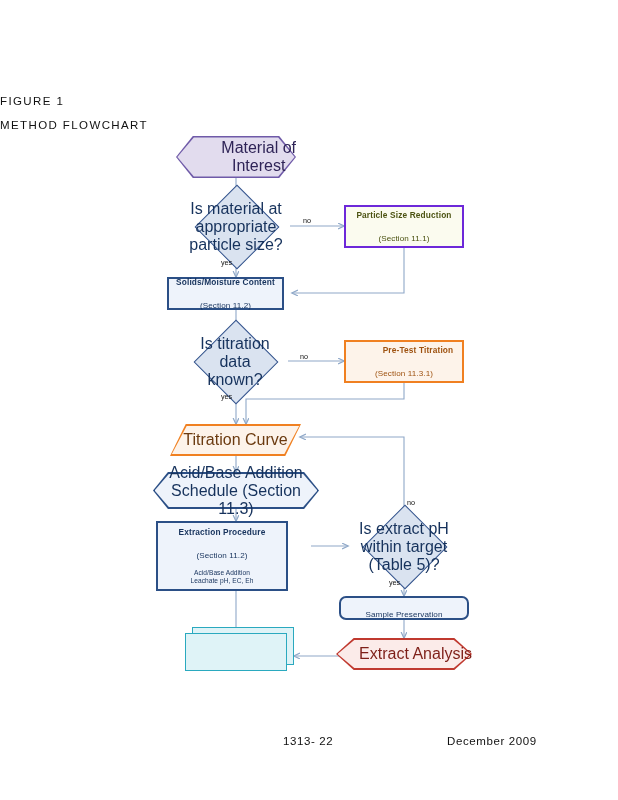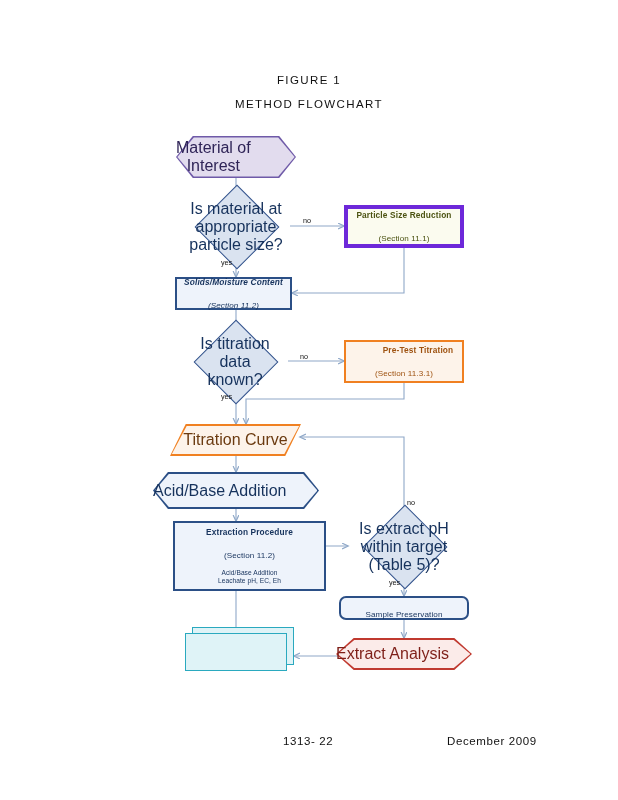--- a/index.html
+++ b/index.html
@@ -2,22 +2,22 @@
 <html><head>
 <meta charset="utf-8">
 <style>
   html,body{margin:0;padding:0;background:#ffffff;}
   body{width:618px;height:800px;position:relative;
        font-family:"Liberation Sans","DejaVu Sans",sans-serif;color:#000;}
 
   .page{position:absolute;inset:0;width:618px;height:800px;overflow:hidden;}
 
   
-  .fig-title{position:absolute;left:0;right:0;text-align:center;
-             font-size:11.5px;letter-spacing:1.4px;color:#111;}
+  .fig-title{position:absolute;left:0;right:0;
+             font-size:11.5px;letter-spacing:1.4px;color:#111;margin-top:21px;}
   #figure-label{top:74px;}
   #method-label{top:98px;}
 
   
   .footer-txt{position:absolute;font-size:11.5px;color:#111;letter-spacing:.6px;}
   #footer-left{left:283px;top:735px;}
   #footer-right{left:447px;top:735px;}
 
   
   #wiring{position:absolute;left:0;top:0;width:618px;height:800px;
@@ -26,36 +26,36 @@
   
   .node{position:absolute;box-sizing:border-box;display:flex;
         flex-direction:column;align-items:center;justify-content:center;
         text-align:center;line-height:1.22;}
   .node .t1{font-weight:bold;font-size:8.3px;letter-spacing:.15px;}
   .node .t2{font-size:8.1px;letter-spacing:.1px;margin-top:14px;}
   .node .t3{font-size:6.6px;letter-spacing:.05px;}
 
   
   .rect{border:2px solid #2b4f86;background:#eef3fb;}
-  .rect-green{border:4px solid #6d28d9;background:#fbfbef;}
+  .rect-green{border:2px solid #6d28d9;background:#fbfbef;}
   .rect-orange{border:2px solid #f08021;background:#fdf3ea;}
   .rect-round{border:2px solid #2b4f86;background:#eef3fb;border-radius:7px;}
 
   
   .diamond{position:absolute;}
   .diamond .dm{position:absolute;inset:0;background:#dae3f0;
                border:1.6px solid #33538c;
                transform:rotate(45deg);}
   .diamond .dlabel{position:absolute;inset:0;display:flex;
                    flex-direction:column;align-items:center;
                    justify-content:center;text-align:center;color:#16325c;}
 
   
   .hexa{position:absolute;display:flex;flex-direction:column;
-        align-items:flex-start;justify-content:center;text-align:center;}
+        align-items:flex-end;justify-content:center;text-align:center;}
   .hexa .fillp{position:absolute;inset:0;}
   .hexa .lbl{position:relative;z-index:3;}
 
   .para{position:absolute;display:flex;align-items:center;
         justify-content:center;text-align:center;}
   .para .fillp{position:absolute;inset:0;}
   .para .lbl{position:relative;z-index:3;}
 
   
   .stack{position:absolute;}
@@ -136,21 +136,21 @@
     </div>
   </div>
   <div class="edge-lbl" style="left:303px;top:216px;">no</div>
   <div class="edge-lbl" style="left:221px;top:258px;">yes</div>
 
   <div class="node rect-green" style="left:344px;top:205px;width:120px;height:43px;">
     <div class="t1" style="color:#4c5312;">Particle Size Reduction</div>
     <div class="t2" style="color:#4c5312;">(Section 11.1)</div>
   </div>
 
-  <div class="node rect" style="left:175px;top:277px;width:117px;height:33px;font-style:italic;">
+  <div class="node rect" style="left:167px;top:277px;width:117px;height:33px;">
     <div class="t1" style="color:#16325c;">Solids/Moisture Content</div>
     <div class="t2" style="color:#16325c;">(Section 11.2)</div>
   </div>
 
   <div class="diamond" style="left:182px;top:333px;width:106px;height:57px;">
     <div class="dm" style="left:24px;top:-1px;width:58px;height:58px;"></div>
     <div class="dlabel">
       <div class="dtxt">Is titration</div>
       <div class="dtxt">data</div>
       <div class="dtxt">known?</div>
@@ -172,24 +172,25 @@
     <div class="lbl t2" style="color:#6b3a10;">Titration Curve</div>
   </div>
 
   <div class="hexa" style="left:153px;top:472px;width:166px;height:37px;">
     <div class="fillp" style="background:#2b4f86;
          clip-path:polygon(9% 0,91% 0,100% 50%,91% 100%,9% 100%,0 50%);"></div>
     <div class="fillp" style="background:#eef3fb;left:1.6px;top:1.6px;right:1.6px;bottom:1.6px;
          clip-path:polygon(9% 0,91% 0,100% 50%,91% 100%,9% 100%,0 50%);"></div>
     <div class="lbl" style="color:#16325c;">
       <div class="t1">Acid/Base Addition</div>
-    </div>
-  </div>
-
-  <div class="node rect" style="left:173px;top:521px;width:153px;height:70px;">
+      <div class="t1">Schedule (Section 11.3)</div>
+    </div>
+  </div>
+
+  <div class="node rect" style="left:156px;top:521px;width:132px;height:70px;">
     <div class="t1" style="color:#16325c;">Extraction Procedure</div>
     <div class="t2" style="color:#16325c;">(Section 11.2)</div>
     <div style="height:8px;"></div>
     <div class="t3" style="color:#16325c;">Acid/Base Addition</div>
     <div class="t3" style="color:#16325c;">Leachate pH, EC, Eh</div>
   </div>
 
   <div class="diamond" style="left:348px;top:518px;width:112px;height:57px;">
     <div class="dm" style="left:27px;top:-1px;width:58px;height:58px;"></div>
     <div class="dlabel">

